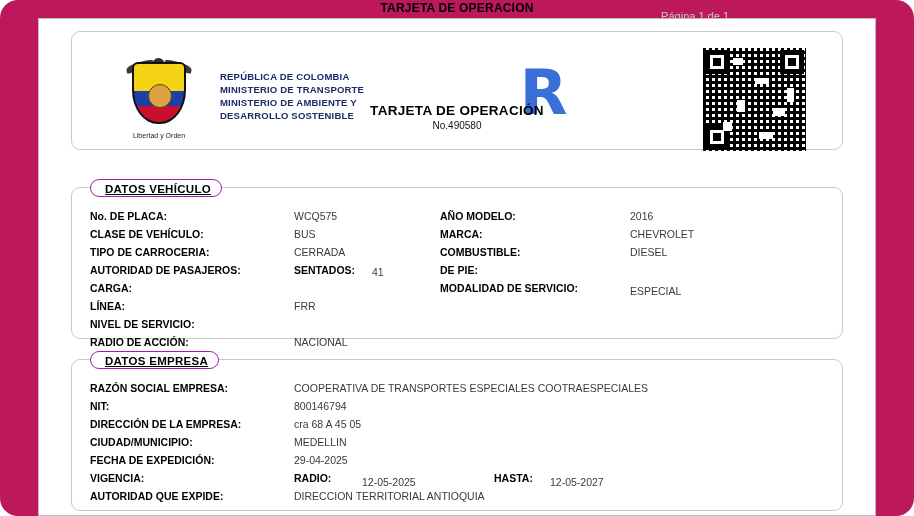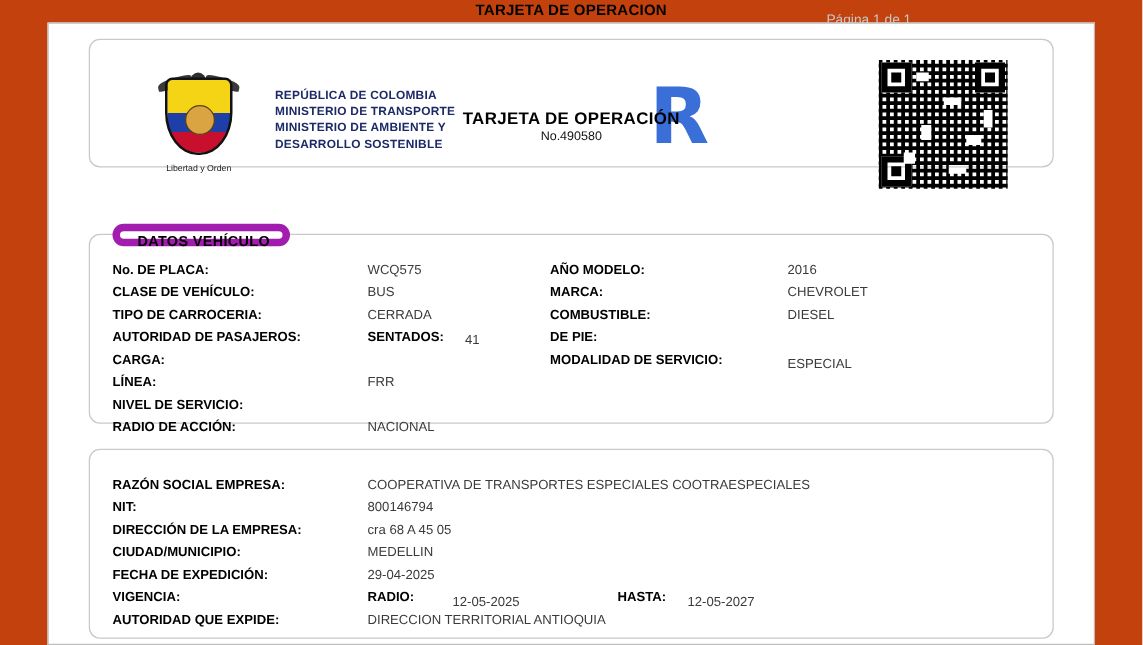--- a/index.html
+++ b/index.html
@@ -5,22 +5,23 @@
   * { box-sizing: border-box; }
   html, body {
     margin: 0; padding: 0;
     width: 914px; height: 516px;
     background: #ffffff;
     font-family: "Liberation Sans", sans-serif;
   }
   #page {
     position: relative;
     width: 914px; height: 516px;
-    background: #c2410c;
+    background: #be185d;
     overflow: hidden;
+    border-radius: 18px;
   }
   .doc-title {
     position: absolute;
     top: 0px; left: 0; width: 914px;
     text-align: center;
     font-size: 12px;
     font-weight: bold;
     color: #000;
     letter-spacing: 0.2px;
     line-height: 16px;
@@ -36,21 +37,21 @@
     left: 38px; top: 18px;
     width: 838px; height: 498px;
     background: #ffffff;
     border: 1px solid #bdbdbd;
   }
 
   
   .header-box {
     position: absolute;
     left: 32px; top: 12px;
-    width: 772px; height: 103px;
+    width: 772px; height: 119px;
     border: 1px solid #c9c9c9;
     border-radius: 9px;
     background: #fff;
   }
   .emblem {
     position: absolute;
     left: 48px; top: 30px;
     width: 78px; height: 78px;
   }
   .emblem .shield {
@@ -205,23 +206,24 @@
     position: absolute;
     left: 18px; top: -9px;
     height: 18px;
     padding: 0 10px 0 14px;
     background: #fff;
     font-size: 11.5px;
     font-weight: bold;
     color: #000;
     letter-spacing: 0.3px;
     line-height: 18px;
-    border: 6px solid #a21caf;
+    border: 1px solid #a21caf;
     border-radius: 9px;
     white-space: nowrap;
+    text-decoration: underline;
   }
 
   #sec-vehiculo { left: 32px; top: 168px; width: 772px; height: 152px; }
   #sec-empresa  { left: 32px; top: 340px; width: 772px; height: 152px; }
 
   .lbl {
     position: absolute;
     font-size: 10.5px;
     font-weight: bold;
     color: #000;
@@ -325,20 +327,21 @@
       <div class="val" style="left:222px; top:112px;">FRR</div>
 
       <div class="lbl" style="left:18px; top:130px;">NIVEL DE SERVICIO:</div>
       <div class="val" style="left:222px; top:130px;"></div>
 
       <div class="lbl" style="left:18px; top:148px;">RADIO DE ACCIÓN:</div>
       <div class="val" style="left:222px; top:148px;">NACIONAL</div>
     </div>
 
     <div class="section" id="sec-empresa">
+      <div class="section-legend">DATOS EMPRESA</div>
 
       <div class="lbl" style="left:18px; top:22px;">RAZÓN SOCIAL EMPRESA:</div>
       <div class="val" style="left:222px; top:22px;">COOPERATIVA DE TRANSPORTES ESPECIALES COOTRAESPECIALES</div>
 
       <div class="lbl" style="left:18px; top:40px;">NIT:</div>
       <div class="val" style="left:222px; top:40px;">800146794</div>
 
       <div class="lbl" style="left:18px; top:58px;">DIRECCIÓN DE LA EMPRESA:</div>
       <div class="val" style="left:222px; top:58px;">cra 68 A  45  05</div>
 

